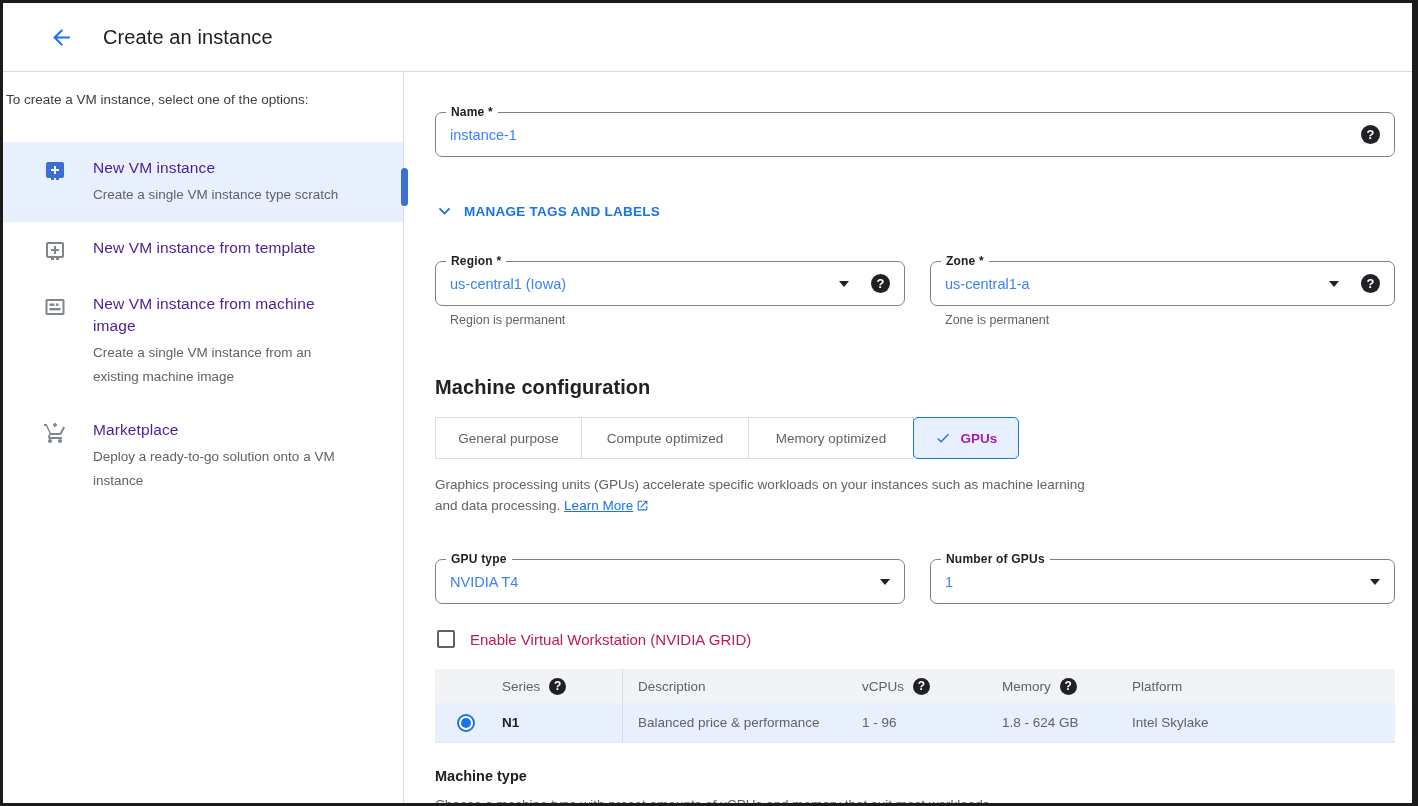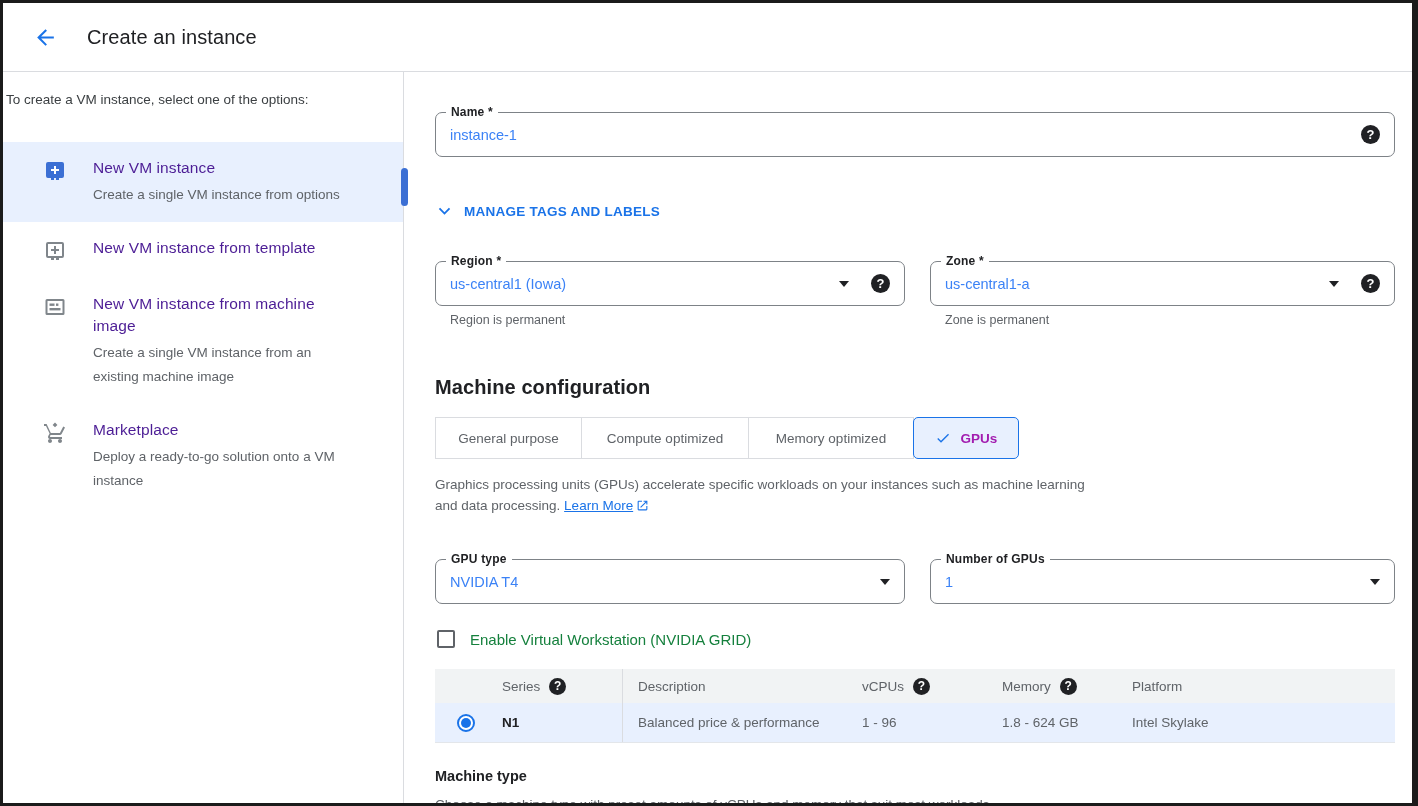--- a/index.html
+++ b/index.html
@@ -4,21 +4,21 @@
 <style>
   * { margin:0; padding:0; box-sizing:border-box; }
   html,body { background:#fff; }
   body { font-family:"Liberation Sans","DejaVu Sans",sans-serif; color:#202124; }
   .screen{
     width:1418px; height:806px; background:#fff;
     border:3px solid #1b1b1b; border-right-width:6px;
     display:flex; flex-direction:column; overflow:hidden; position:relative;
   }
   
-  .header{ height:69px; flex:0 0 69px; display:flex; align-items:center; padding-left:29px; border-bottom:1px solid #dadce0; background:#fff;}
+  .header{ height:69px; flex:0 0 69px; display:flex; align-items:center; padding-left:45px; border-bottom:1px solid #dadce0; background:#fff;}
   .back-btn{ width:26px; height:26px; display:flex; align-items:center; justify-content:center; cursor:pointer; background:none; border:none;}
   .page-title{ font-size:20px; font-weight:500; color:#202124; margin-left:29px; letter-spacing:.1px;}
   
   .body{ flex:1; display:flex; min-height:0;}
   
   .sidebar{ width:401px; flex:0 0 401px; border-right:1px solid #dadce0; position:relative; padding-top:19px;}
   .sidebar-intro{ font-size:13.5px; color:#3c4043; padding-left:3px; line-height:18px;}
   .option-list{ margin-top:33px; list-style:none;}
   .option-item{ display:flex; padding:15px 24px 15px 40px; cursor:pointer; }
   .option-item.selected{ background:#e8f0fe; }
@@ -50,21 +50,21 @@
   .tab{ height:42px; display:flex; align-items:center; justify-content:center; border:1px solid #dadce0; margin-left:-1px; background:#fff; color:#5f6368; font-size:13.5px; font-weight:500; cursor:pointer; padding:0 16px;}
   .tab:first-child{ margin-left:0;}
   .tab.t0{width:147px;} .tab.t1{width:168px;} .tab.t2{width:166px;}
   .tab.selected{ width:106px; border:1px solid #1a73e8; border-radius:5px; background:#e8f0fe; color:#a21caf; font-weight:700; z-index:2; display:flex; gap:10px;}
   .tab-desc{ margin-top:15px; font-size:13.5px; color:#5f6368; line-height:21px; width:660px;}
   .learn-link{ color:#1a73e8; text-decoration:underline; cursor:pointer;}
   .ext-icon{ display:inline-block; vertical-align:-2px; margin-left:3px; cursor:pointer;}
   
   .check-row{ display:flex; align-items:center; gap:15px; margin:26px 0 0 2px; cursor:pointer; width:fit-content;}
   .checkbox{ width:18px; height:18px; border:2px solid #5f6368; border-radius:2px; background:#fff; flex:0 0 18px; cursor:pointer;}
-  .check-label{ font-size:15px; color:#15803d;}
+  .check-label{ font-size:15px; color:#be185d;}
   
   .series-table{ width:960px; margin-top:21px; font-size:13.5px;}
   .trow{ display:flex; align-items:center;}
   .trow.head{ background:#f1f3f4; height:34px; color:#5f6368;}
   .trow.data{ background:#e8f0fe; height:40px; border-bottom:1px solid #e3e6ea;}
   .c-radio{ width:67px; padding-left:22px;}
   .c-series{ width:120px;}
   .c-desc{ width:240px; padding-left:15px; align-self:stretch; display:flex; align-items:center; border-left:1px solid #dadce0;}
   .c-vcpu{ width:140px;}
   .c-mem{ width:130px;}
@@ -104,21 +104,21 @@
 
         <li class="option-item selected">
           <span class="opt-icon">
             <svg width="24" height="24" viewBox="0 0 24 24">
                 <path d="M5 3h14a2 2 0 0 1 2 2v12a2 2 0 0 1-2 2h-3v2h-3v-2h-2v2H8v-2H5a2 2 0 0 1-2-2V5a2 2 0 0 1 2-2z" fill="#3b6fd4"></path>
                 <path d="M11 7h2v3h3v2h-3v3h-2v-3H8v-2h3V7z" fill="#fff"></path>
               </svg>
           </span>
           <span class="opt-text">
             <div class="opt-title">New VM instance</div>
-            <div class="opt-desc">Create a single VM instance from options</div>
+            <div class="opt-desc">Create a single VM instance type scratch</div>
           </span>
         </li>
 
         <li class="option-item">
           <span class="opt-icon">
             <svg width="24" height="24" viewBox="0 0 24 24">
                 <path d="M5 3h14a2 2 0 0 1 2 2v12a2 2 0 0 1-2 2h-3v2h-3v-2h-2v2H8v-2H5a2 2 0 0 1-2-2V5a2 2 0 0 1 2-2zm0 2v12h14V5H5z" fill="#80868b"></path>
                 <path d="M11 7h2v3h3v2h-3v3h-2v-3H8v-2h3V7z" fill="#80868b"></path>
               </svg>
           </span>

